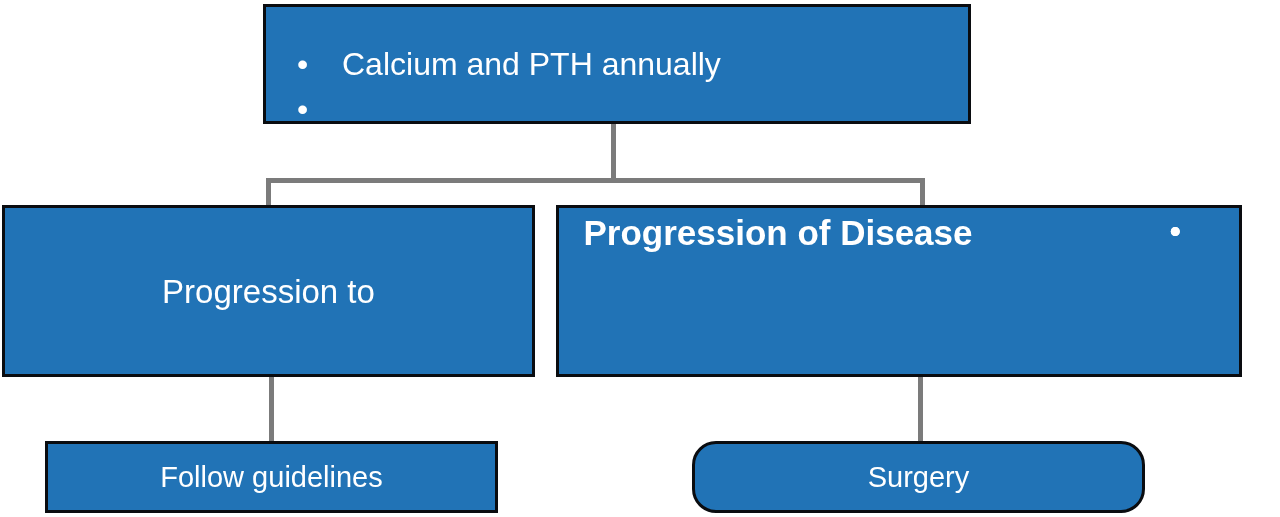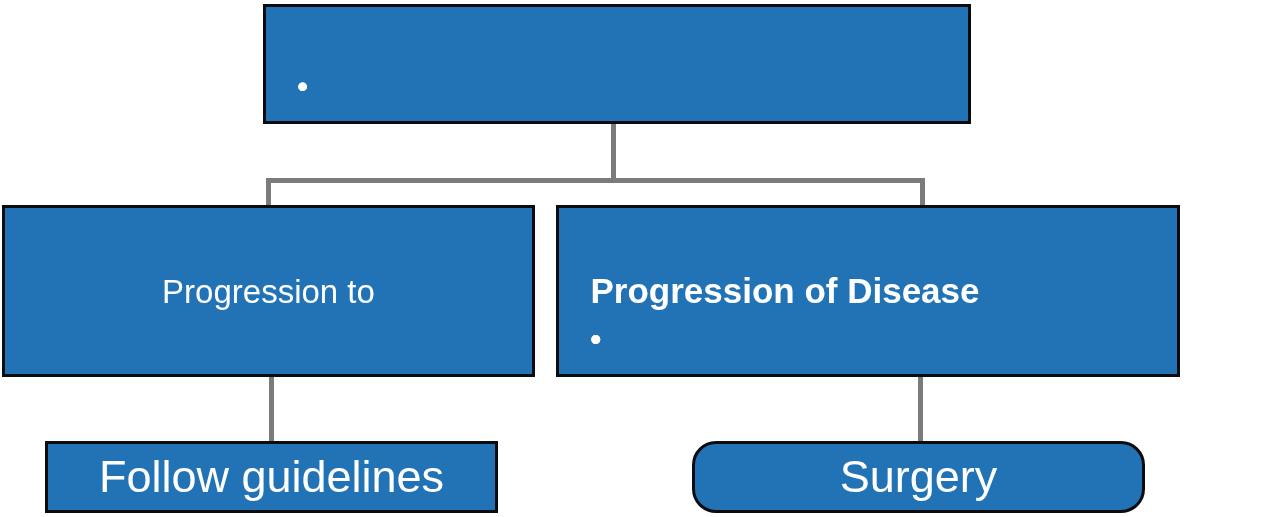--- a/index.html
+++ b/index.html
@@ -42,34 +42,34 @@
     left: 263px; top: 4px; width: 708px; height: 120px;
     flex-direction: column; justify-content: center;
     font-size: 32px; line-height: 45px;
   }
   .box-left-condition {
     left: 2px; top: 205px; width: 533px; height: 172px;
     flex-direction: column; justify-content: center; align-items: center;
     font-size: 33px; line-height: 47px; 
   }
   .box-right-condition {
-    left: 556px; top: 205px; width: 624px; height: 172px;
-    flex-direction: column; justify-content: center;
+    left: 556px; top: 205px; width: 686px; height: 172px;
+    flex-direction: row; justify-content: center;
     font-size: 33px; line-height: 48px;
   }
   .cond-title {
     font-weight: bold;
     font-size: 35px;
     line-height: 50px;
     text-align: center;
     margin-right: 166px;
   }
   .box-outcome {
     align-items: center; justify-content: center;
-    font-size: 45px; line-height: 40px;
+    font-size: 29px; line-height: 40px;
   }
   .box-left-outcome  { left: 45px;  top: 441px; width: 453px; height: 72px; }
   .box-right-outcome { left: 692px; top: 441px; width: 453px; height: 72px; border-radius: 24px; }
 
   
   ul.bullets {
     list-style: none;
     margin: 0;
     padding: 0;
   }
@@ -94,20 +94,21 @@
   <div class="conn conn-branch-h"></div>
   <div class="conn conn-left-drop"></div>
   <div class="conn conn-right-drop"></div>
   <div class="conn conn-left-outcome"></div>
   <div class="conn conn-right-outcome"></div>
 
   <div class="box box-monitoring">
     <ul class="bullets">
       <li class="bullet-item">
         <span class="bullet-mark">•</span>
+        <span>Calcium and PTH annually</span>
       </li>
       <li class="bullet-item">
         <span class="bullet-mark">•</span>
       </li>
     </ul>
   </div>
 
   <div class="box box-left-condition">
     <div class="cond-line">Progression to</div>
   </div>

